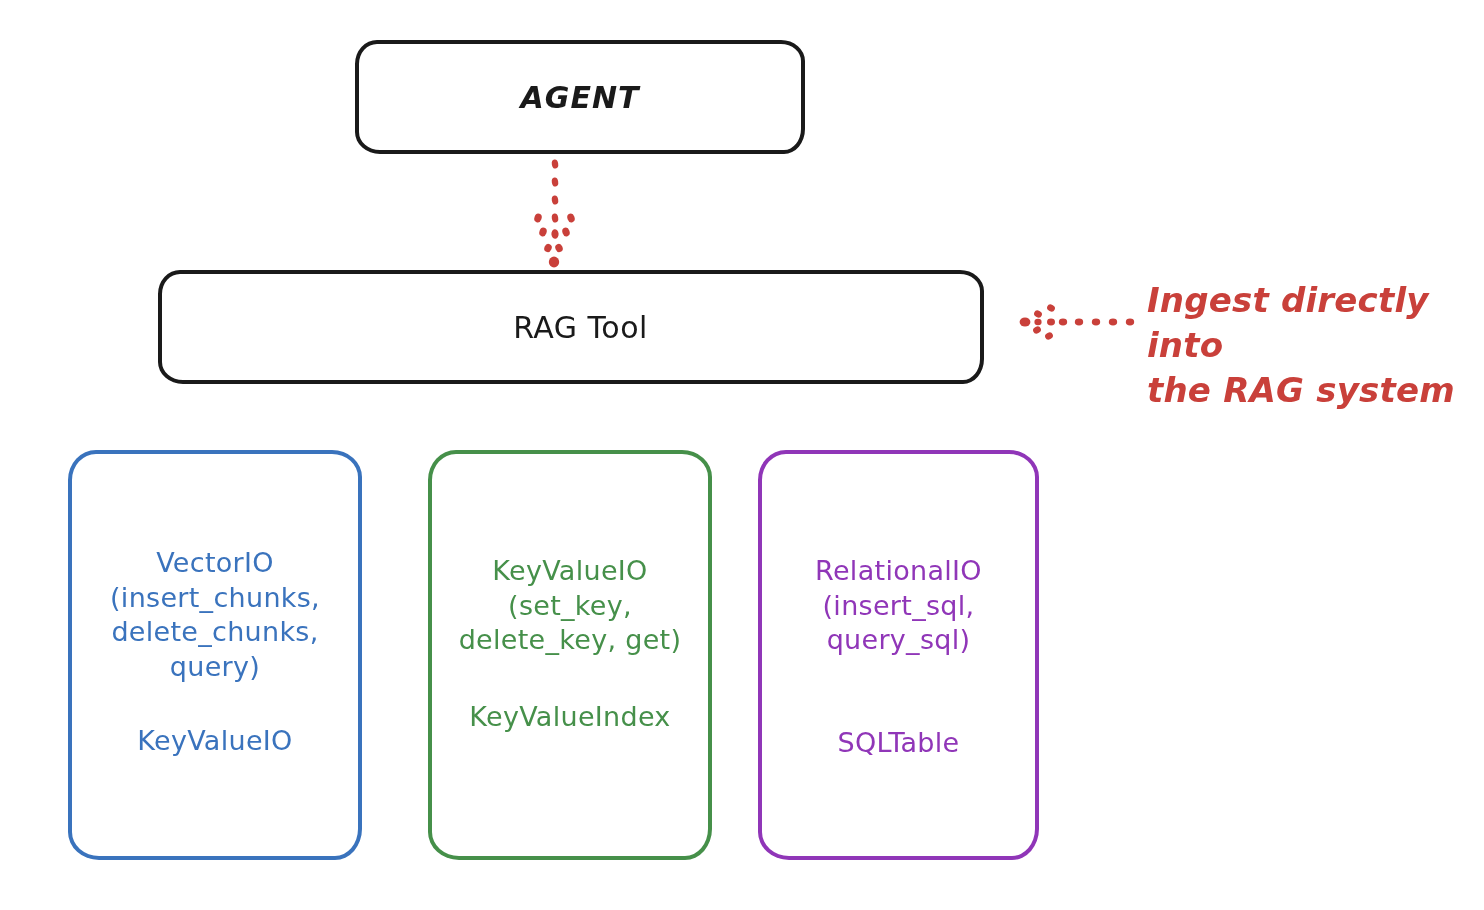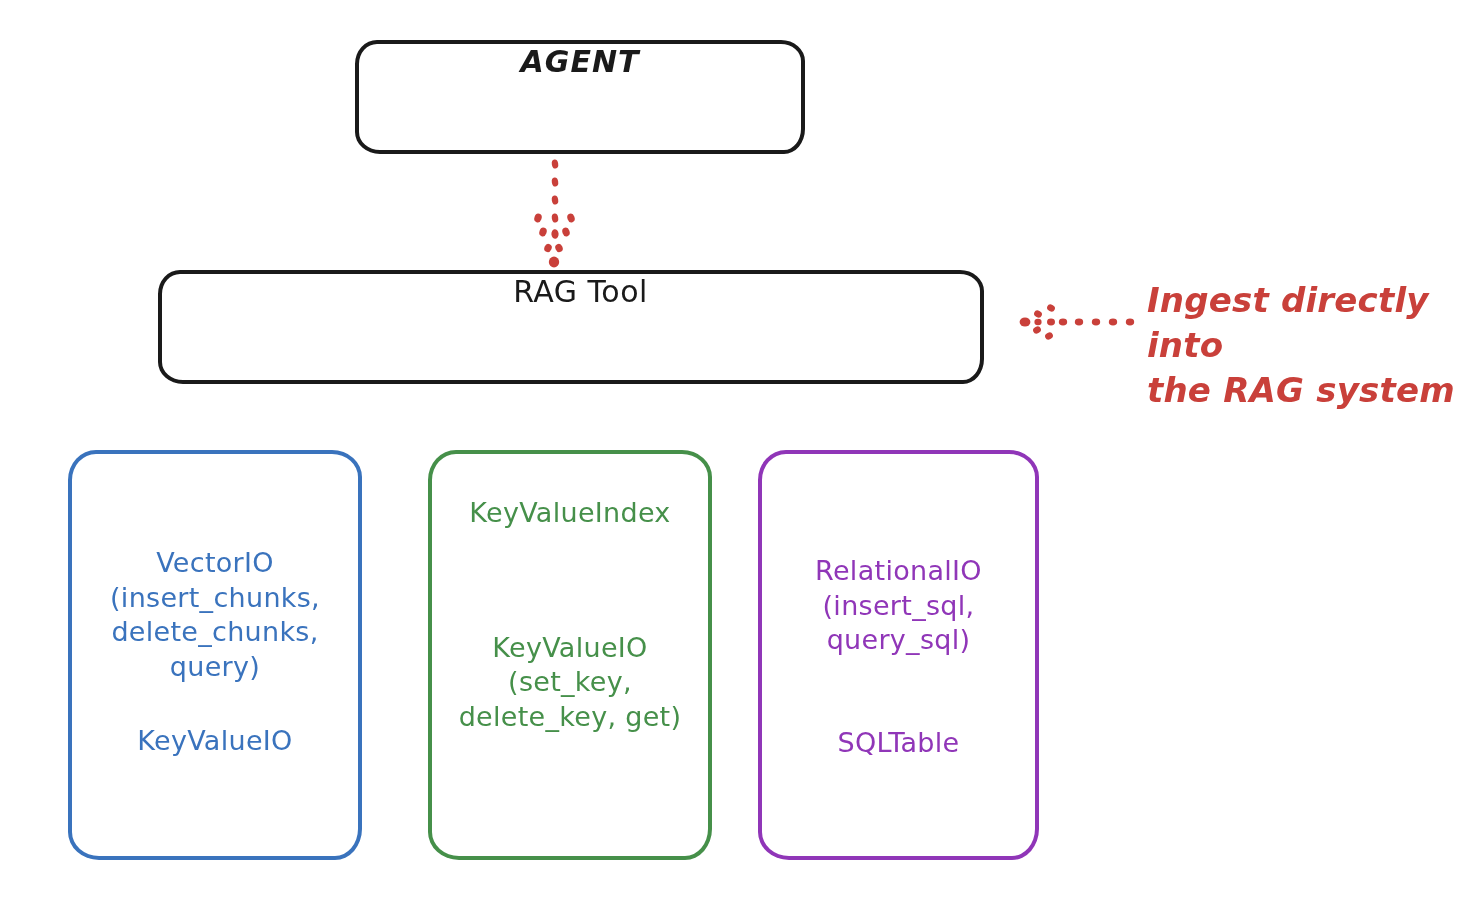--- a/index.html
+++ b/index.html
@@ -15,21 +15,21 @@
     font-family: "DejaVu Sans", sans-serif;
   }
 
   
   .node {
     position: absolute;
     box-sizing: border-box;
     display: flex;
     flex-direction: column;
     align-items: center;
-    justify-content: flex-start;
+    justify-content: center;
     background: #ffffff;
   }
 
   
   .sketch {
     border-style: solid;
     border-radius: 28px 30px 27px 31px / 30px 27px 31px 28px;
   }
   .sketch::after {
     content: "";
@@ -194,24 +194,24 @@
 
 <div class="node sketch io-box" id="vector-box">
   <div class="io-text io-api">VectorIO
 (insert_chunks,
 delete_chunks,
 query)</div>
   <div class="io-text io-index">KeyValueIO</div>
 </div>
 
 <div class="node sketch io-box" id="keyvalue-box">
-  <div class="io-text io-index">KeyValueIndex</div>
   <div class="io-text io-api">KeyValueIO
 (set_key,
 delete_key, get)</div>
+  <div class="io-text io-index">KeyValueIndex</div>
 </div>
 
 <div class="node sketch io-box" id="relational-box">
   <div class="io-text io-api">RelationalIO
 (insert_sql,
 query_sql)</div>
   <div class="io-text io-index">SQLTable</div>
 </div>
 
 </body></html>

